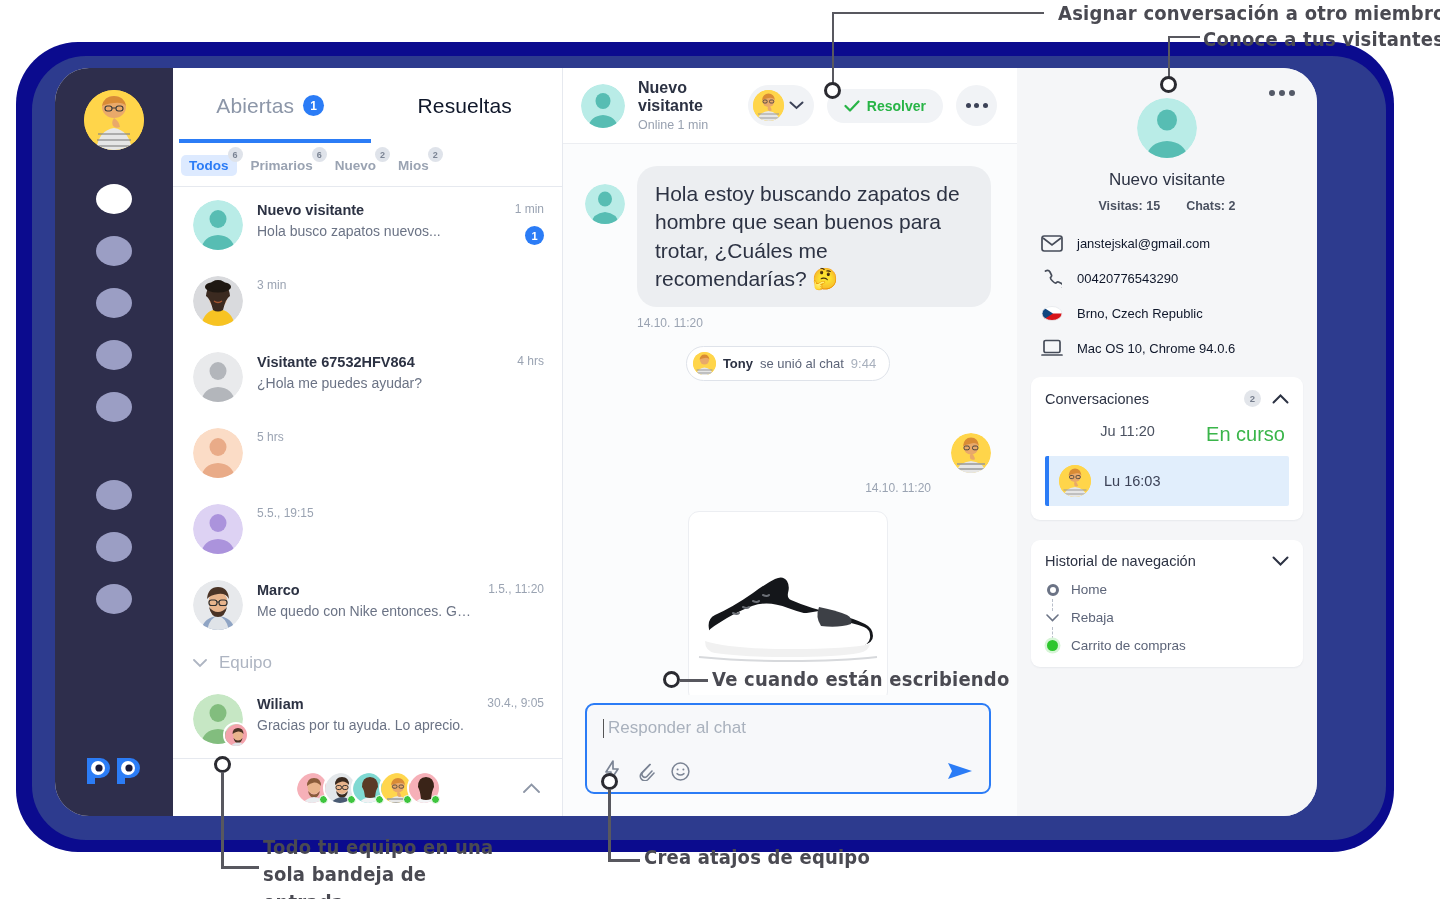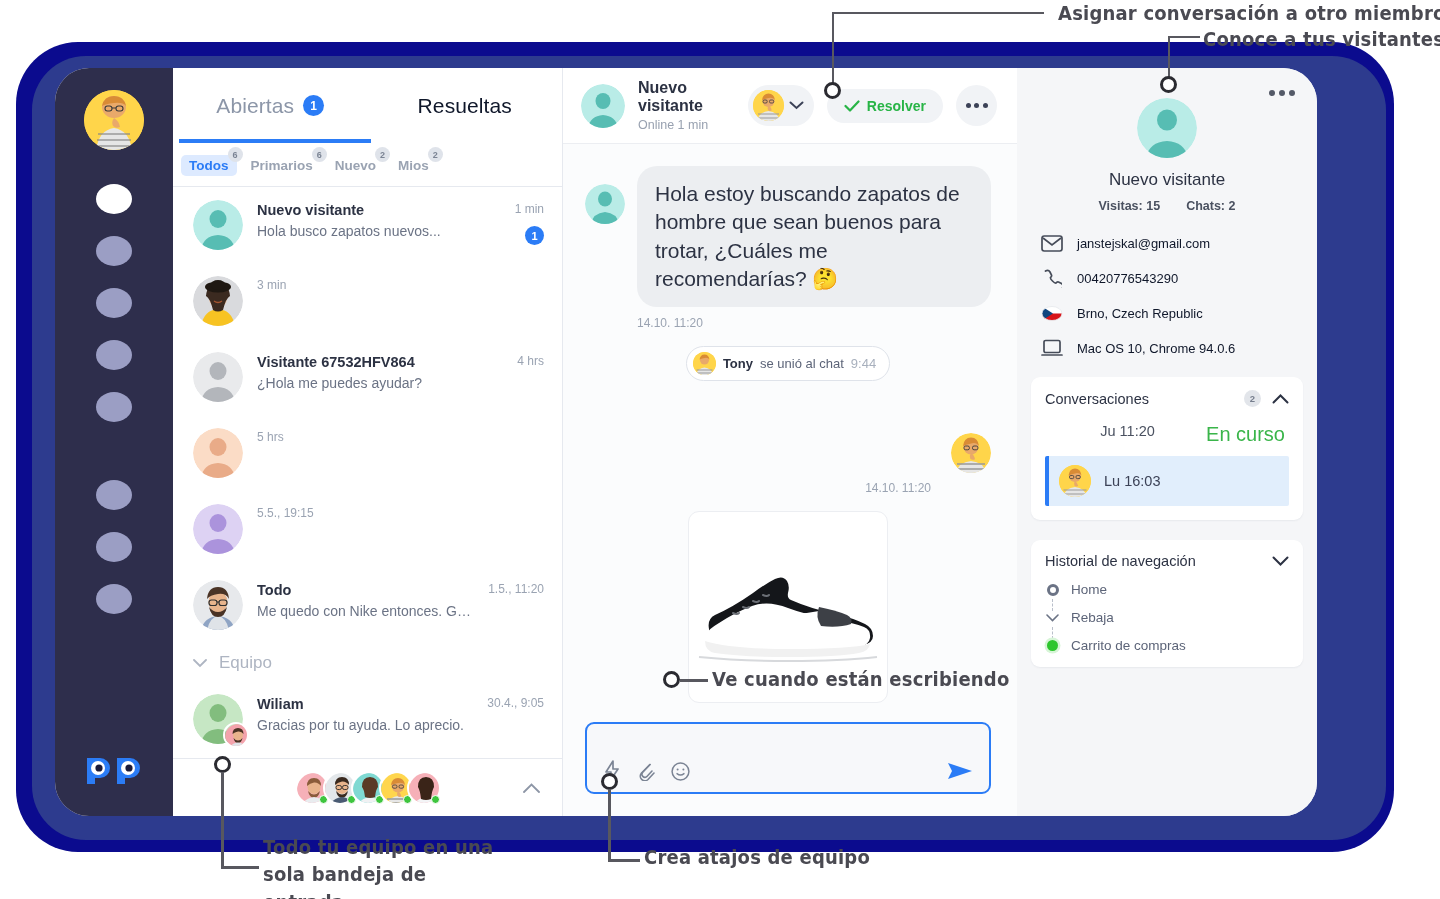--- a/index.html
+++ b/index.html
@@ -470,21 +470,21 @@
           <ellipse cx="25" cy="22" rx="9.5" ry="10.5" fill="#e8b48c"></ellipse>
           <path d="M14 19 q1-12 11-12 t11 12 q-3-6-11-5 t-11 5z" fill="#4a3325"></path>
           <path d="M16 27 q2 10 9 10 t9-10 q-4 5-9 5 t-9-5z" fill="#4a3325"></path>
           <rect x="16" y="20" width="8" height="5.5" rx="2.5" fill="none" stroke="#2f2f2f" stroke-width="1.2"></rect>
           <rect x="26" y="20" width="8" height="5.5" rx="2.5" fill="none" stroke="#2f2f2f" stroke-width="1.2"></rect>
           <line x1="24" y1="22" x2="26" y2="22" stroke="#2f2f2f" stroke-width="1.2"></line>
               </svg>
         </span>
           </div>
         <div class="conv-body">
-          <div class="conv-name">Todo</div>
+          <div class="conv-name">Marco</div>
           <div class="conv-msg">Me quedo con Nike entonces. Gracias.</div>
         </div>
         <div class="conv-right">
           <div class="conv-time">1.5., 11:20</div>
         </div>
       </div>
 
       <div class="group-hdr">
         <span>
           <svg width="14" height="9" viewBox="0 0 14 9">
@@ -700,20 +700,21 @@
         </svg>
       </div>
 
       <div class="typing-row">
         <div class="typing-bubble"></div>
       </div>
     </div>
 
     <div class="composer-wrap">
       <div class="composer">
+        <div class="ph">Responder al chat</div>
         <div class="composer-tools">
           <span>
             <svg width="18" height="22" viewBox="0 0 18 22">
                 <path d="M10 1 L3 12 h5 L7 21 L15 9 h-5z" stroke="#7b8494" stroke-width="1.7" fill="none" stroke-linejoin="round"></path>
               </svg>
           </span>
           <span>
             <svg width="18" height="20" viewBox="0 0 18 20">
                 <path d="M14 5.5 L6.5 13.5 a3 3 0 0 0 4.2 4.2 L16 12" stroke="#7b8494" stroke-width="1.6" fill="none" stroke-linecap="round" transform="translate(-1,-2) rotate(0)"></path>
                 <path d="M13 3.5 L4.5 12 a4.6 4.6 0 0 0 6.5 6.5 L17 12" stroke="#7b8494" stroke-width="1.6" fill="none" stroke-linecap="round"></path>

